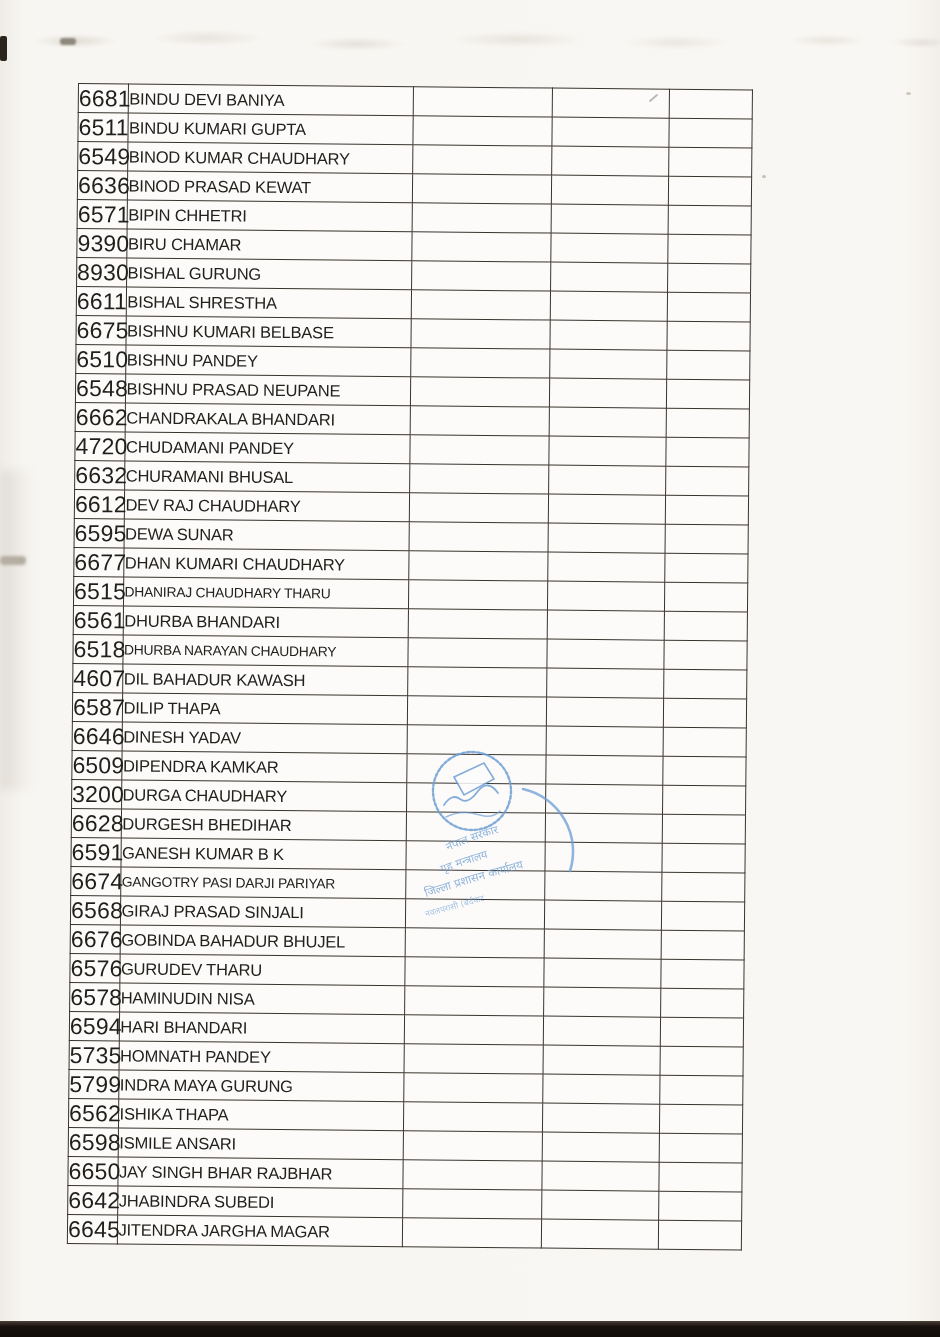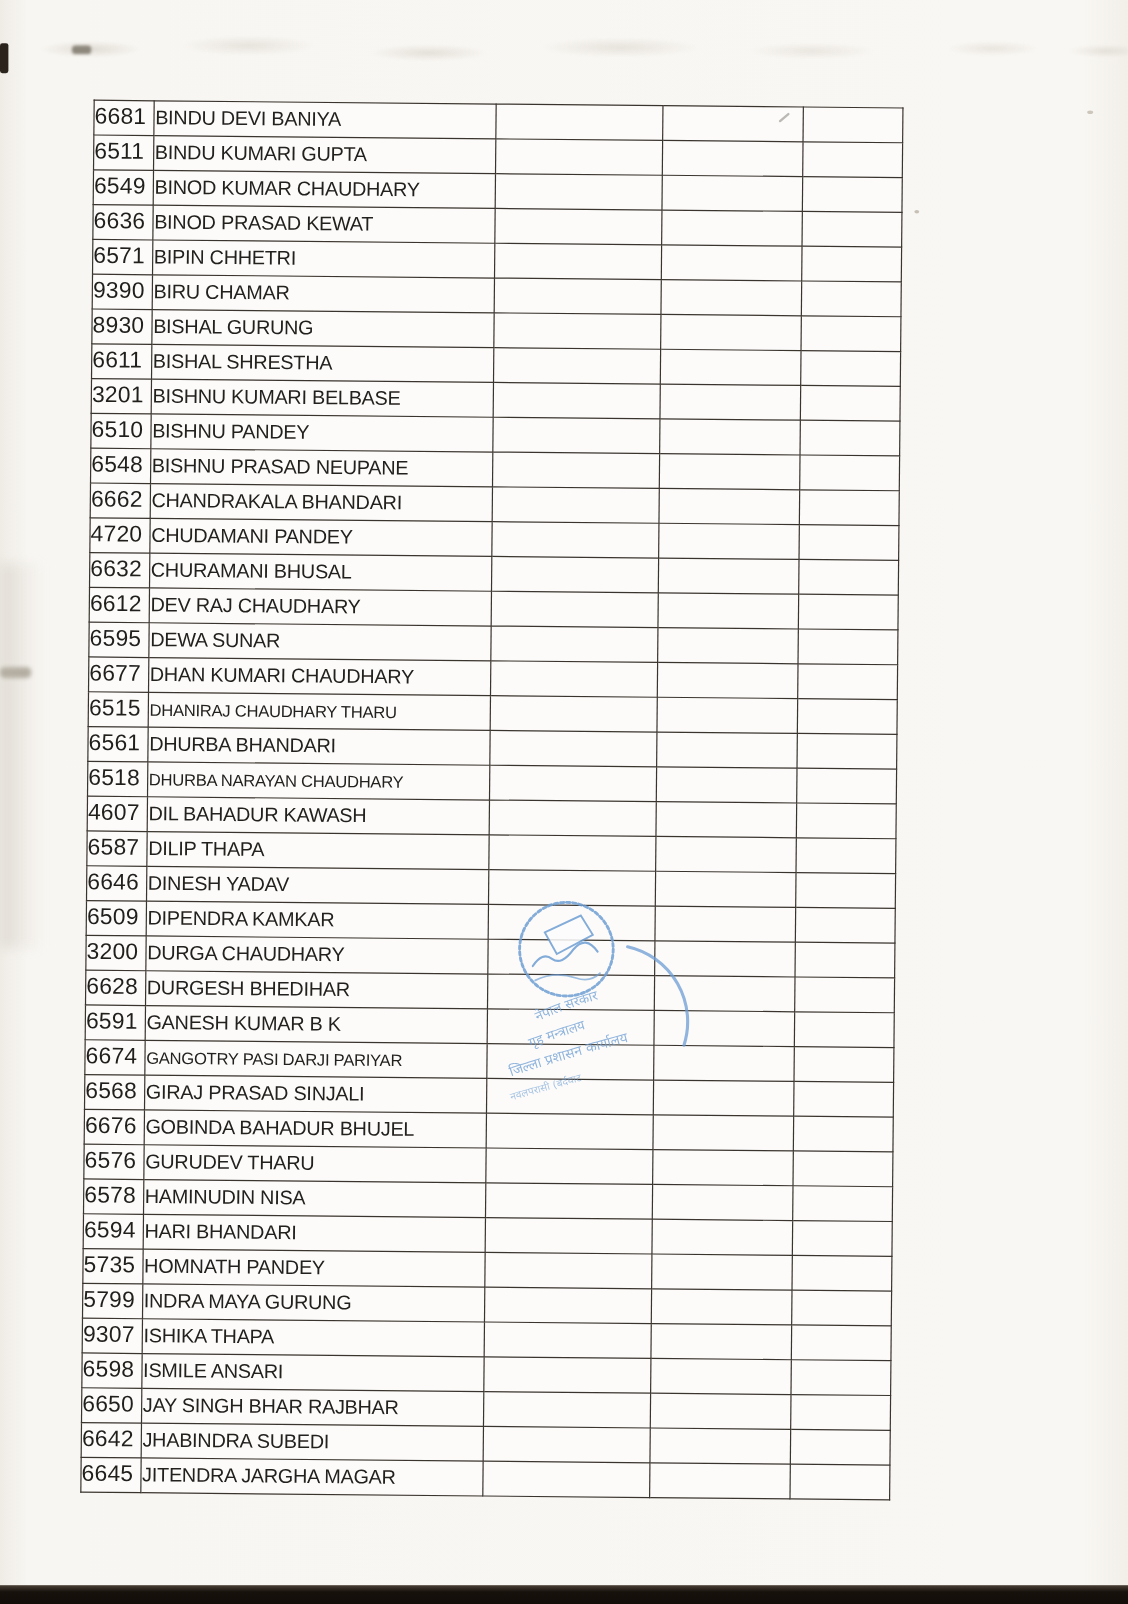--- a/index.html
+++ b/index.html
@@ -30,21 +30,21 @@
   .speck-1{left:762px;top:175px;width:4px;height:3px;background:#c6c0b5;border-radius:50%;}
   .speck-2{left:906px;top:92px;width:5px;height:3px;background:#ccc6bb;border-radius:50%;}
   
   .table-wrap{position:absolute;left:78px;top:83px;transform:rotate(0.55deg);transform-origin:0 0;}
   table.roster{border-collapse:collapse;table-layout:fixed;width:675px;}
   table.roster td{
     border:1.7px solid #3a342e;
     height:29px;box-sizing:border-box;padding:0;
     background:rgba(255,255,255,.55);
   }
-  td.c-id{width:49px;text-align:left;font-size:19px;color:#211f1c;letter-spacing:.2px;}
+  td.c-id{width:49px;text-align:right;font-size:23px;color:#211f1c;letter-spacing:.2px;}
   td.c-name{width:276px;padding-left:6px;font-size:16.5px;color:#23211e;letter-spacing:-0.2px;white-space:nowrap;overflow:hidden;}
   td.c-name.small{font-size:13.8px;}
   td.c-e1{width:135px;} td.c-e2{width:113px;} td.c-e3{width:81px;}
   
   .stamp{position:absolute;left:402px;top:733px;width:200px;height:195px;opacity:.85;filter:blur(.45px);}
   
   .bottom-band{
     position:absolute;left:0;bottom:0;width:940px;height:16px;
     background:linear-gradient(#4a4036,#17110c 35%,#120d09);
   }
@@ -124,21 +124,21 @@
 
   <tr>
     <td class="c-id">6611</td>
     <td class="c-name">BISHAL SHRESTHA</td>
     <td class="c-e1"></td>
     <td class="c-e2"></td>
     <td class="c-e3"></td>
   </tr>
 
   <tr>
-    <td class="c-id">3201</td>
+    <td class="c-id">6675</td>
     <td class="c-name">BISHNU KUMARI BELBASE</td>
     <td class="c-e1"></td>
     <td class="c-e2"></td>
     <td class="c-e3"></td>
   </tr>
 
   <tr>
     <td class="c-id">6510</td>
     <td class="c-name">BISHNU PANDEY</td>
     <td class="c-e1"></td>
@@ -340,21 +340,21 @@
 
   <tr>
     <td class="c-id">5799</td>
     <td class="c-name">INDRA MAYA GURUNG</td>
     <td class="c-e1"></td>
     <td class="c-e2"></td>
     <td class="c-e3"></td>
   </tr>
 
   <tr>
-    <td class="c-id">9307</td>
+    <td class="c-id">6562</td>
     <td class="c-name">ISHIKA THAPA</td>
     <td class="c-e1"></td>
     <td class="c-e2"></td>
     <td class="c-e3"></td>
   </tr>
 
   <tr>
     <td class="c-id">6598</td>
     <td class="c-name">ISMILE ANSARI</td>
     <td class="c-e1"></td>

